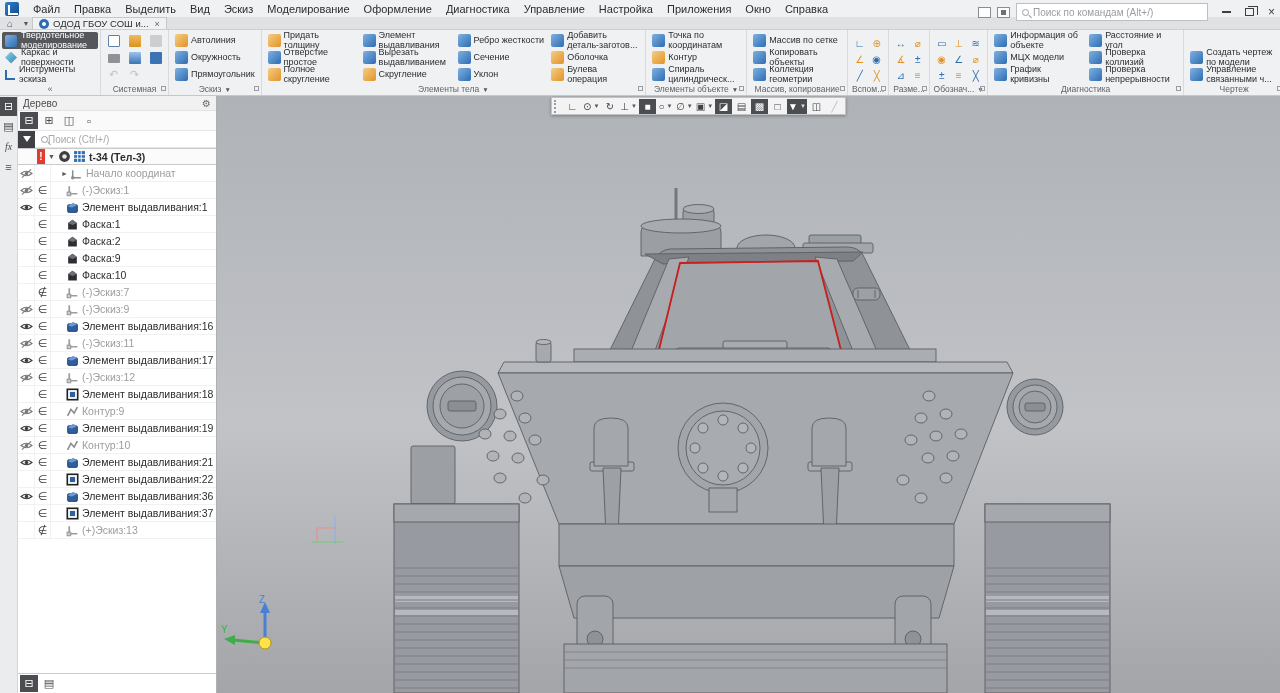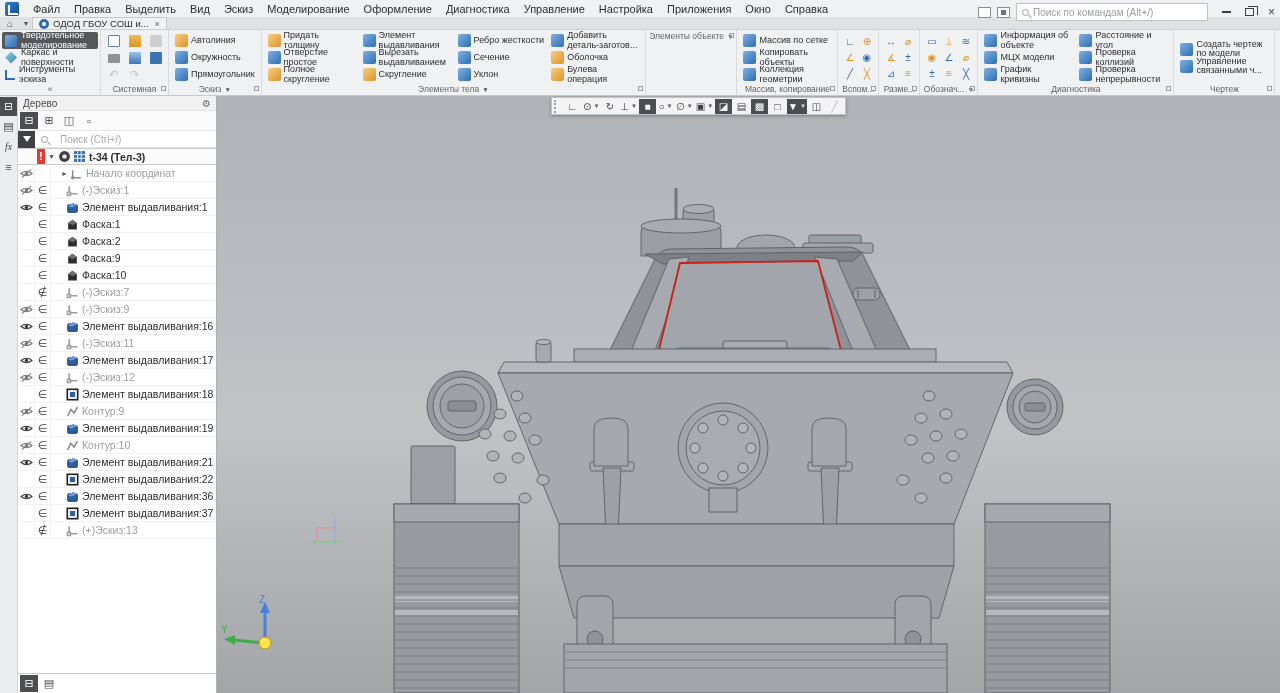--- a/index.html
+++ b/index.html
@@ -29,21 +29,21 @@
   .mag::after{content:"";position:absolute;left:5px;top:6px;width:4px;height:1.4px;background:#9a9ca0;transform:rotate(45deg)}
   .wctl{display:flex;align-items:center;gap:14px;margin-left:8px;color:#3c3e40}
   .wmin{width:9px;height:1.5px;background:#3c3e40}
   .wrest{width:9px;height:8px;border:1px solid #3c3e40;position:relative}
   .wrest::before{content:"";position:absolute;left:2px;top:-3px;width:9px;height:8px;border:1px solid #3c3e40;border-bottom:none;border-left:none}
   .wclose{font-size:12px;line-height:10px}
 
   
   .ribbon{display:flex;height:66px;background:#f0f1f2;border-bottom:1px solid #c6c7c9}
   .rsec{display:flex;flex-direction:column;border-right:1px solid #d9dadb;flex:none}
-  .rsec-c{flex:1;display:flex;align-items:center;padding:2px 3px 0;gap:1px}
+  .rsec-c{flex:1;display:flex;align-items:flex-end;padding:2px 3px 0;gap:1px}
   .rsec-f{height:12px;display:flex;align-items:center;justify-content:center;gap:3px;font-size:8.5px;color:#606265;padding:0 3px;position:relative}
   .rsec-f .fdd{font-size:6.5px;color:#55575a}
   .rsec-f .dlg{width:5px;height:5px;border:1px solid #9a9ca0;position:absolute;right:2px;top:3px}
   .rcol{display:flex;flex-direction:column}
   .rbtn{display:flex;align-items:center;gap:3px;height:17px;padding:0 3px;cursor:default;border-radius:2px}
   .rbtn .lbl{font-size:9px;line-height:1.02;color:#2b2d2f;max-width:72px}
   .ric{width:13px;height:13px;border-radius:2px;flex:none}
   .ric.blue{background:linear-gradient(135deg,#7fb1e3,#2e6cb0)}
   .ric.orange{background:linear-gradient(135deg,#f6cd86,#e09327)}
   .modecol{display:flex;flex-direction:column;padding:2px 2px 0}
@@ -74,21 +74,21 @@
 
   .panel{width:199px;background:#fff;border-right:1px solid #aeb0b2;display:flex;flex-direction:column;flex:none}
   .phead{height:15px;background:#f1f1f2;display:flex;align-items:center;padding:0 5px;font-size:10px;color:#4a4c4f;border-bottom:1px solid #e2e3e4}
   .phead .gear{margin-left:auto;font-size:10px;color:#6a6c6f}
   .ptools{height:20px;display:flex;align-items:center;gap:2px;padding:0 2px;background:#fafafa;border-bottom:1px solid #e6e7e8}
   .ptbtn{width:18px;height:17px;display:flex;align-items:center;justify-content:center;font-size:11px;color:#4a4c4f}
   .ptbtn.active{background:#4b4d50;color:#fff}
   .psearch{height:17px;display:flex;align-items:center;border-bottom:1px solid #e6e7e8}
   .pfunnel{width:17px;height:17px;background:#3f4144;display:flex;align-items:center;justify-content:center;flex:none}
   .pfunnel i{display:block;width:0;height:0;border-left:4px solid transparent;border-right:4px solid transparent;border-top:6px solid #fff}
-  .psearch .ph{color:#a8aaad;font-size:10px;margin-left:12px}
+  .psearch .ph{color:#a8aaad;font-size:10px;margin-left:0}
   .tree{flex:1;overflow:hidden}
   .trow{height:17px;display:flex;align-items:center;border-bottom:1px solid #f1f1f2;font-size:10.5px;color:#2b2d2f}
   .trow .c1{width:17px;height:100%;display:flex;align-items:center;justify-content:center;border-right:1px solid #f1f1f2;flex:none}
   .trow .c2{width:16px;height:100%;display:flex;align-items:center;justify-content:center;border-right:1px solid #f1f1f2;flex:none;font-size:11px;color:#3c3e40}
   .trow .ticon{width:13px;height:13px;margin:0 3px 0 15px;flex:none;display:flex;align-items:center;justify-content:center}
   .trow .tlabel{white-space:nowrap;overflow:hidden;text-overflow:ellipsis}
   .trow.gray .tlabel{color:#9b9da0}
   .trow.root{background:#fbfbfc;border-top:1px solid #c9cacc;border-bottom:1px solid #c9cacc;font-weight:bold}
   .badge{width:8px;height:15px;background:#e03c30;color:#fff;font-size:10px;font-weight:bold;display:flex;align-items:center;justify-content:center;margin-left:19px;flex:none}
   .rcaret{font-size:7px;color:#55575a;margin:0 2px 0 3px}
@@ -296,20 +296,36 @@
               </div>
             </div>
           </div>
           <div class="rsec-f">
             <span>Элементы тела</span>
             <span class="fdd">▼</span>
             <span class="dlg"></span>
           </div>
         </div>
         <div class="rsec">
+          <div class="rsec-c">
+            <div class="rcol">
+              <div class="rbtn">
+                <span class="ric blue"></span>
+                <span class="lbl">Точка по координатам</span>
+              </div>
+              <div class="rbtn">
+                <span class="ric orange"></span>
+                <span class="lbl">Контур</span>
+              </div>
+              <div class="rbtn">
+                <span class="ric blue"></span>
+                <span class="lbl">Спираль цилиндрическ...</span>
+              </div>
+            </div>
+          </div>
           <div class="rsec-f">
             <span>Элементы объекте</span>
             <span class="fdd">▼</span>
             <span class="dlg"></span>
           </div>
         </div>
         <div class="rsec">
           <div class="rsec-c">
             <div class="rcol">
               <div class="rbtn">

